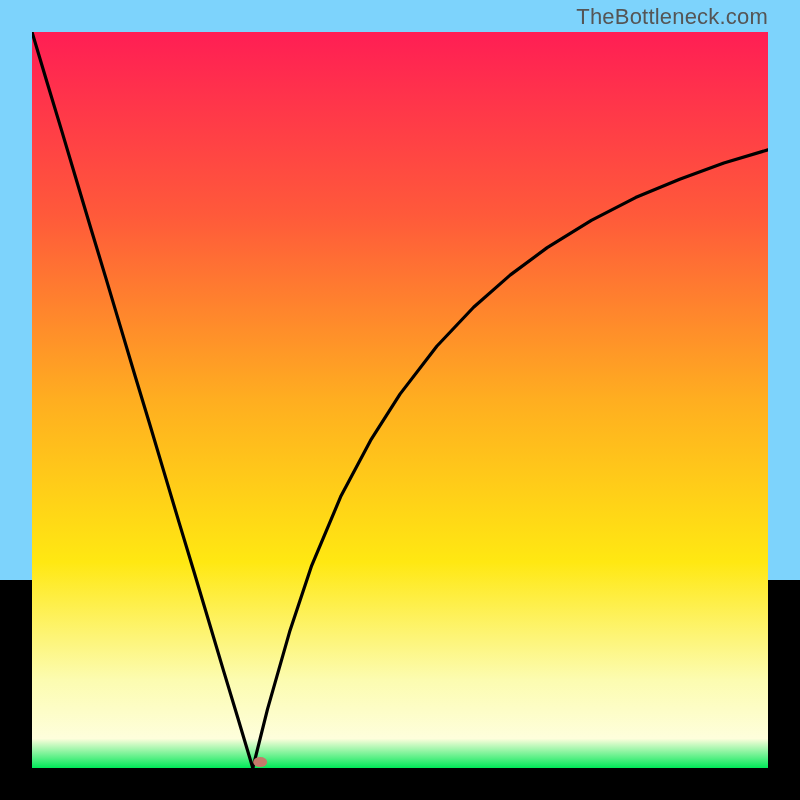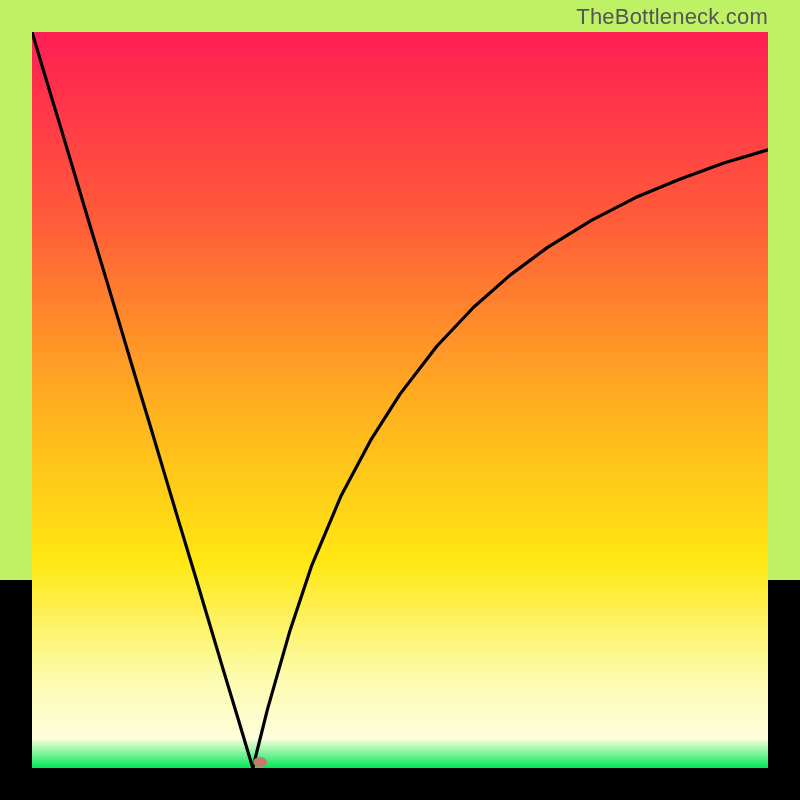--- a/index.html
+++ b/index.html
@@ -7,21 +7,21 @@
     padding: 0;
     width: 800px;
     height: 800px;
     background: #000;
     font-family: Arial, Helvetica, sans-serif;
     overflow: hidden;
   }
   .outer {
     width: 800px;
     height: 580px;
-    background: #bef264;
+    background: #7dd3fc;
     position: relative;
   }
   .plot {
     position: absolute;
     left: 32px;
     top: 32px;
     width: 736px;
     height: 736px;
   }
   .attribution {

